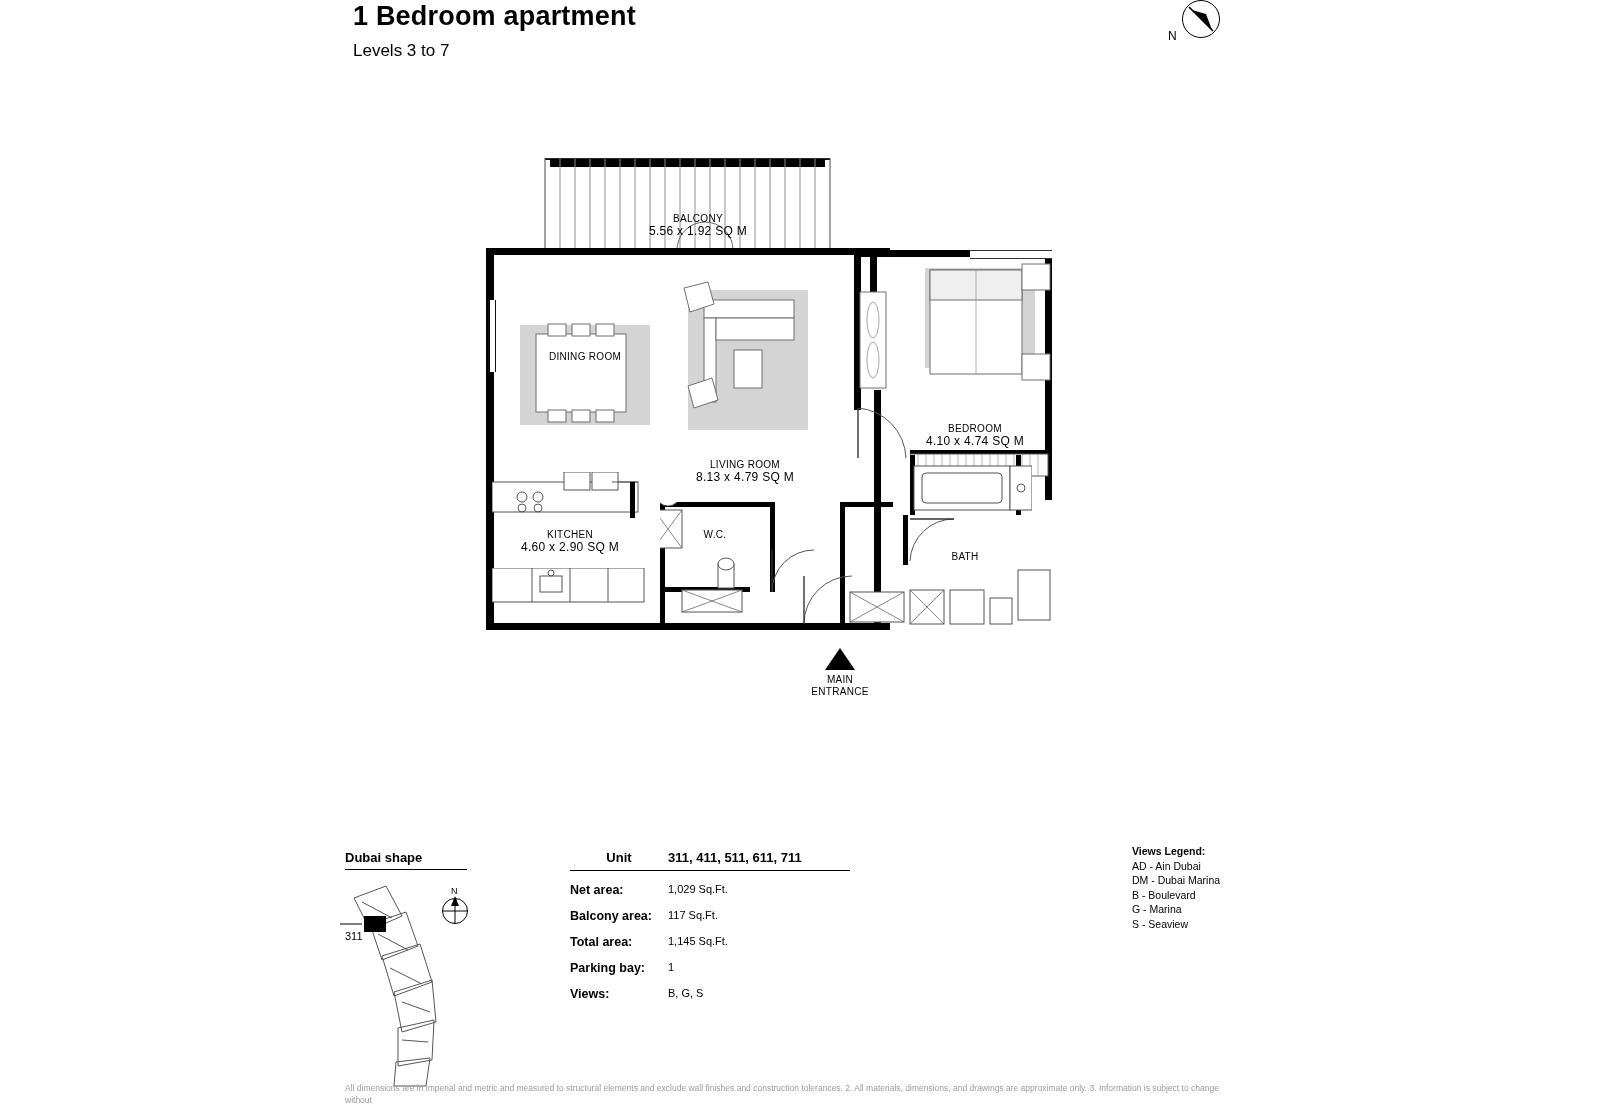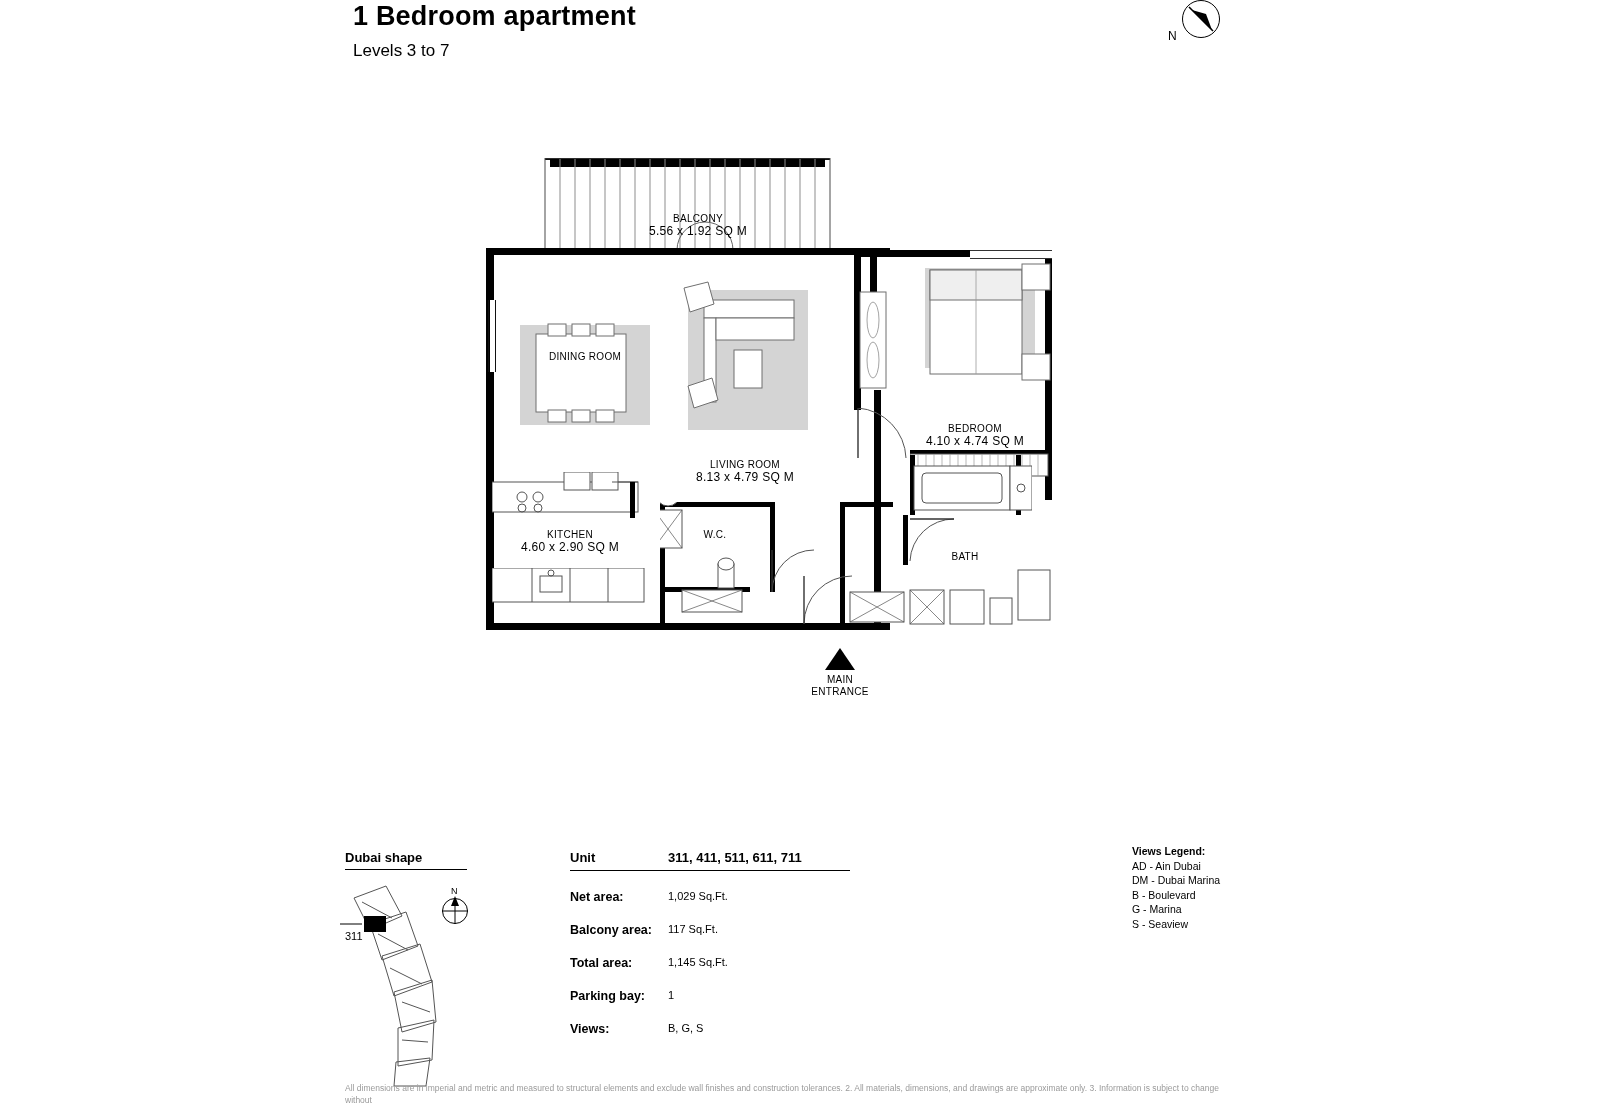--- a/index.html
+++ b/index.html
@@ -179,25 +179,26 @@
     left: 570px;
     top: 850px;
     width: 280px;
     font-size: 13px;
   }
   #unit-head {
     display: flex;
     padding-bottom: 5px;
     border-bottom: 1.5px solid #000;
     font-weight: bold;
+    text-align: center;
   }
   #unit-head .k { width: 98px; }
   .inforow {
     display: flex;
-    margin-top: 19px;
+    margin-top: 12px;
   }
   .inforow .k { width: 98px; font-weight: bold; font-size: 12.5px; }
   .inforow .v { font-size: 11px; }
 
   
   #views-legend {
     position: absolute;
     left: 1132px;
     top: 844px;
     font-size: 10.5px;

